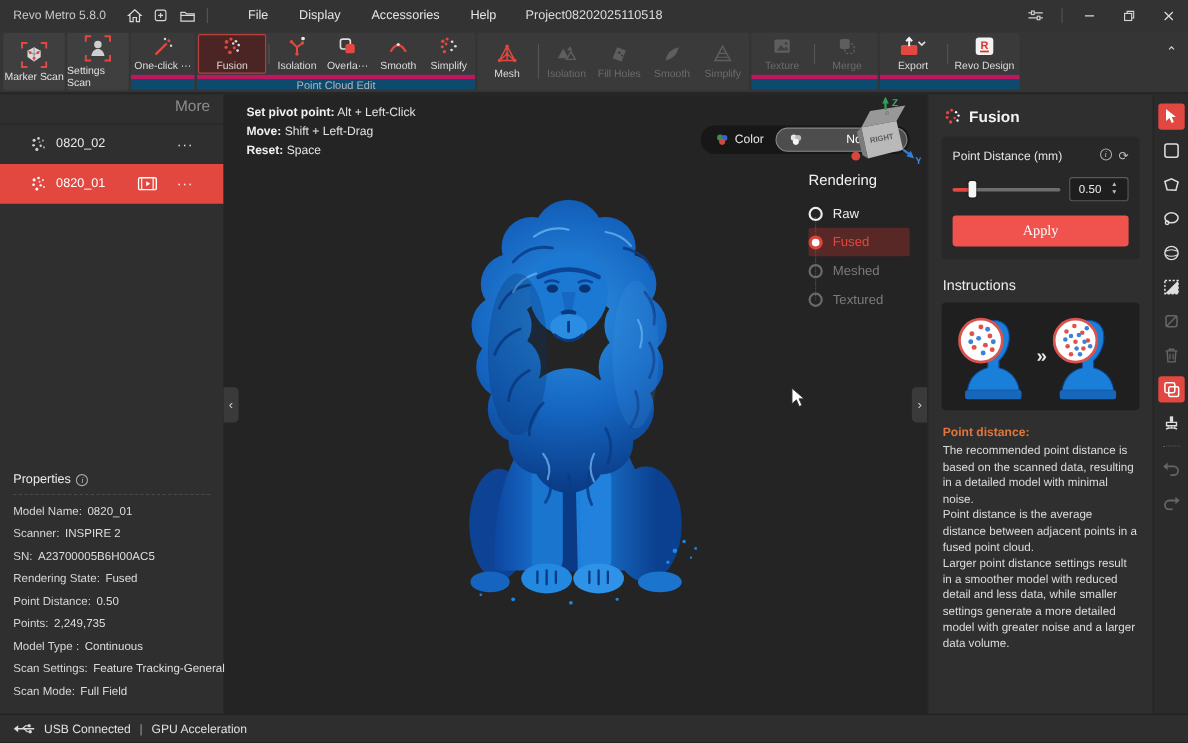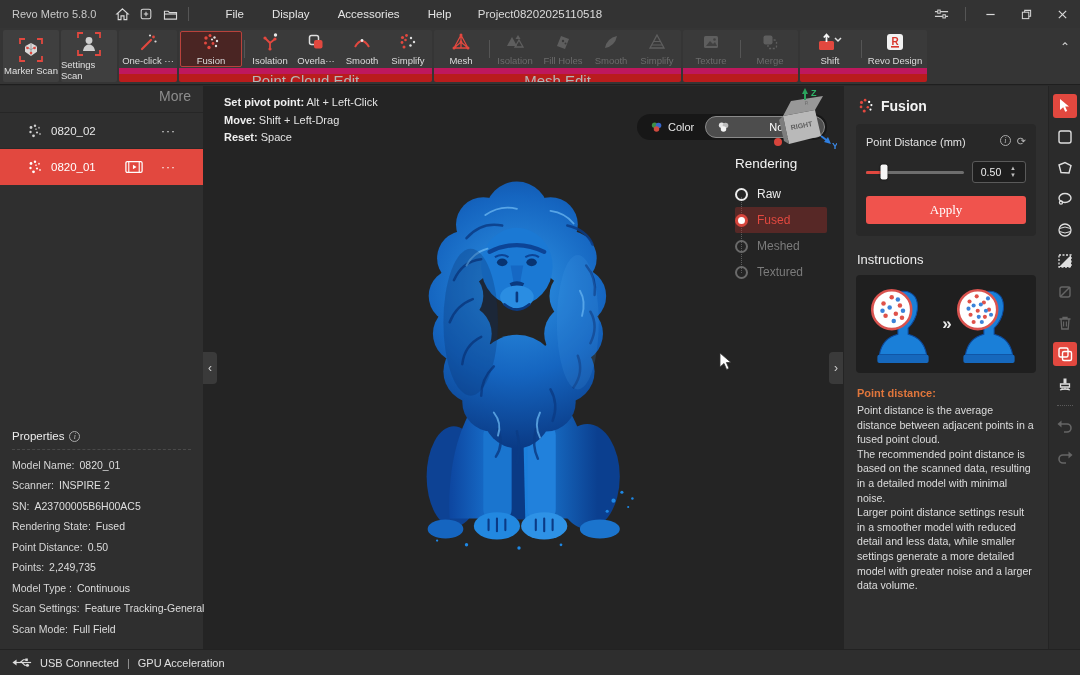--- a/index.html
+++ b/index.html
@@ -23,21 +23,21 @@
     display:flex;align-items:stretch;padding:0 2px;z-index:25;}
   .tile{width:56px;margin:2px 1px;background:#3f3f3f;border-radius:2px;display:flex;flex-direction:column;
     align-items:center;justify-content:center;gap:2px;font-size:9.5px;color:#e0e0e0;cursor:pointer;}
   .tgroup{display:flex;flex-direction:column;margin:2px 1px;background:#3a3a3a;border-radius:2px;overflow:hidden;}
   .tgroup .items{display:flex;flex:1;align-items:stretch;padding:1px;}
   .titem{width:46px;display:flex;flex-direction:column;align-items:center;justify-content:center;gap:3px;
     font-size:9.5px;color:#dcdcdc;cursor:pointer;border:1px solid transparent;border-radius:2px;position:relative;}
   .titem.sel{background:#4a2523;border-color:#b8423c;}
   .titem.dis{color:#6b6b6b;cursor:default;}
   .titem.dis svg{opacity:.45;}
-  .glabel{height:14px;line-height:13px;font-size:15px;color:#b5b5b5;text-align:center;background:#b91c1c;border-top:6px solid #be185d;}
+  .glabel{height:14px;line-height:13px;font-size:10px;color:#b5b5b5;text-align:center;background:#0c4a6e;border-top:4px solid #be185d;}
   .vdiv{width:1px;background:#555;margin:9px 2px;}
   .collapse-top{position:absolute;right:10px;top:40px;color:#d0d0d0;font-size:12px;cursor:pointer;z-index:26;}
 
   
   .left-panel{position:absolute;top:86px;left:0;width:203px;bottom:26px;background:#2f2f2f;display:flex;flex-direction:column;z-index:10;}
   .viewport{position:absolute;top:86px;left:203px;width:640px;bottom:26px;background:#242424;overflow:hidden;}
   .right-panel{position:absolute;top:86px;left:843px;width:205px;bottom:26px;background:#2f2f2f;border-left:1px solid #242424;overflow:hidden;}
   .right-rail{position:absolute;top:86px;right:0;width:32px;bottom:26px;background:#2b2b2b;border-left:1px solid #242424;
     display:flex;flex-direction:column;align-items:center;padding-top:8px;gap:7px;z-index:11;}
 
@@ -318,21 +318,20 @@
           <span>Smooth</span>
         </div>
         <div class="titem dis">
           <svg width="20" height="20" viewBox="0 0 20 20">
             <path d="M10 3L3 16h14Z" fill="none" stroke="#8a8a8a" stroke-width="1.3"></path>
               <path d="M6.5 9.5h7M5 13h10" stroke="#8a8a8a" stroke-width="1"></path>
           </svg>
           <span>Simplify</span>
         </div>
       </div>
-      <div class="glabel">Mesh Edit</div>
     </div>
 
     <div class="tgroup">
       <div class="items">
         <div class="titem dis" style="width:54px">
           <svg width="20" height="20" viewBox="0 0 20 20">
             <rect x="3" y="4" width="14" height="12" rx="1.5" fill="#8a8a8a"></rect>
             <path d="M5 14l4-5 3 3 2-2 2 4Z" fill="#4a4a4a"></path>
               <circle cx="13.5" cy="7.5" r="1.3" fill="#4a4a4a"></circle>
           </svg>
@@ -351,21 +350,21 @@
     </div>
 
     <div class="tgroup">
       <div class="items">
         <div class="titem" style="width:58px">
           <svg width="26" height="20" viewBox="0 0 26 20">
             <rect x="2" y="9" width="15" height="9" rx="1.5" fill="#e2483f"></rect>
             <path d="M9.5 10V3M6.8 5.5 9.5 2.5l2.7 3" fill="none" stroke="#f5f5f5" stroke-width="1.8"></path>
             <path d="M20 8l3 3 3-3" transform="translate(-2,-2)" fill="none" stroke="#dedede" stroke-width="1.5"></path>
           </svg>
-          <span>Shift</span>
+          <span>Export</span>
         </div>
         <div class="vdiv"></div>
         <div class="titem" style="width:62px">
           <svg width="20" height="20" viewBox="0 0 20 20">
             <rect x="2" y="2" width="16" height="16" rx="3" fill="#f2f2f2"></rect>
             <text x="10" y="12.5" font-size="10" font-weight="bold" fill="#d8362c" text-anchor="middle" font-family="Liberation Sans, sans-serif">R</text>
             <rect x="6" y="14" width="8" height="1.6" fill="#d8362c"></rect>
           </svg>
           <span>Revo Design</span>
         </div>
@@ -700,22 +699,22 @@
             <circle cx="21" cy="33" r="2"></circle>
             <circle cx="28" cy="27" r="2"></circle>
             <circle cx="24" cy="38" r="2"></circle>
             <circle cx="33" cy="31" r="2"></circle>
           </g>
       </svg>
     </div>
 
     <div class="pd-head">Point distance:</div>
     <div class="pd-body">
+      <p>The recommended point distance is based on the scanned data, resulting in a detailed model with minimal noise.</p>
       <p>Point distance is the average distance between adjacent points in a fused point cloud.</p>
-      <p>The recommended point distance is based on the scanned data, resulting in a detailed model with minimal noise.</p>
       <p>Larger point distance settings result in a smoother model with reduced detail and less data, while smaller settings generate a more detailed model with greater noise and a larger data volume.</p>
     </div>
   </div>
 
   <div class="right-rail">
     <div class="rr-btn act">
       <svg width="14" height="16" viewBox="0 0 14 16">
           <path d="M2,1 L2,12 L5.2,9.2 L7.2,13.8 L9.2,12.9 L7.2,8.4 L11,8.4 Z" fill="#fff"></path>
         </svg>
     </div>

